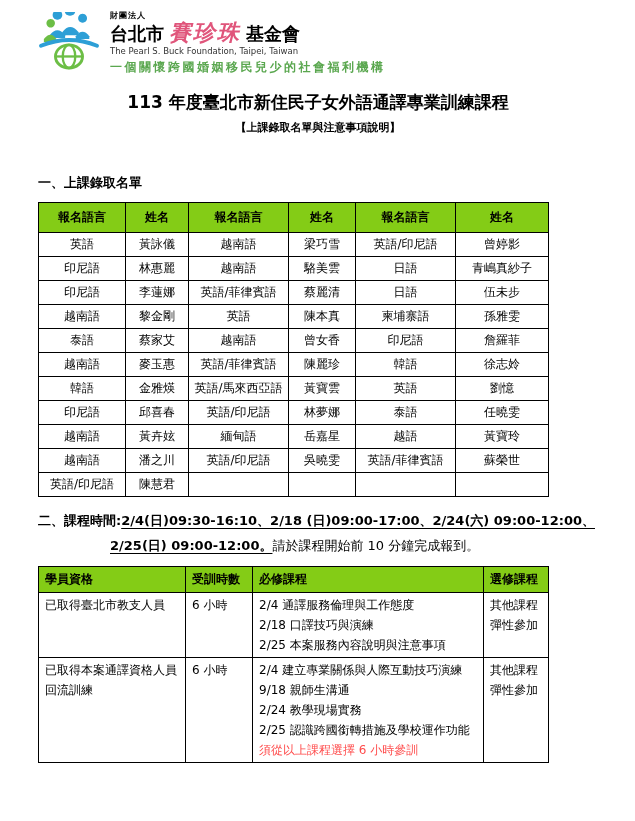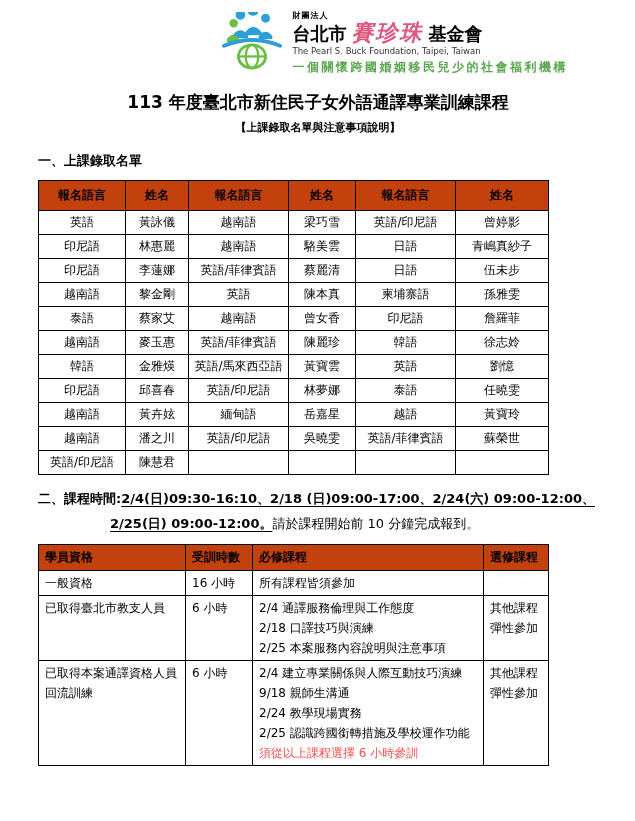--- a/index.html
+++ b/index.html
@@ -1,39 +1,39 @@
 <!DOCTYPE html>
 <html><head>
 <meta charset="utf-8">
 <style>
   html,body{margin:0;padding:0;background:#fff;}
   .page{width:635px;height:821px;background:#fff;overflow:hidden;position:relative;
         font-family:"DejaVu Sans","Liberation Sans",sans-serif;color:#000;}
   .content{padding:6px 0 0 38px;width:560px;}
 
   
-  .logo-row{display:flex;justify-content:flex-end;align-items:center;gap:10px;margin:4px 30px 0 0;}
+  .logo-row{display:flex;justify-content:flex-start;align-items:center;gap:10px;margin:4px 30px 0 0;}
   .logo-text{display:flex;flex-direction:column;}
   .org-small{font-size:8px;font-weight:bold;letter-spacing:1px;}
   .org-main{display:flex;align-items:baseline;gap:5px;font-size:18px;font-weight:bold;line-height:22px;}
   .org-script{font-family:"DejaVu Serif","Liberation Serif",serif;font-style:italic;
               font-size:22px;color:#e0557b;font-weight:bold;letter-spacing:2px;}
   .org-en{font-size:8.5px;color:#333;margin-top:1px;}
   .org-tagline{font-size:12px;color:#5aa74f;letter-spacing:2.5px;margin-top:3px;font-weight:bold;}
 
   
   .doc-title{margin-top:13px;text-align:center;font-size:17px;font-weight:bold;line-height:26px;}
   .doc-subtitle{text-align:center;font-size:11px;font-weight:bold;line-height:26px;}
 
-  .sec-heading{font-size:13px;font-weight:bold;margin-top:11px;}
+  .sec-heading{font-size:13px;font-weight:bold;margin-top:33px;}
 
   
   table{border-collapse:collapse;table-layout:fixed;margin-top:10px;}
   th,td{border:1px solid #000;font-size:12px;overflow:hidden;}
-  th{background:#c2410c;font-weight:bold;padding:6px 2px;}
+  th{background:#84cc16;font-weight:bold;padding:6px 2px;}
   .roster td{text-align:center;padding:3px 2px;height:16px;}
   .roster{width:510px;}
 
   .hours{width:510px;margin-top:8px;padding-left:8px;}
   .hours th{text-align:left;padding:4px 6px;}
   .hours td{text-align:left;vertical-align:top;padding:2px 6px;}
   .cell-line{line-height:20px;white-space:nowrap;}
   .red-note{color:#ff4b4b;}
 
   
@@ -212,32 +212,20 @@
           <tr id="hours-head">
             <th>學員資格</th>
             <th>受訓時數</th>
             <th>必修課程</th>
             <th>選修課程</th>
           </tr>
         </thead>
       <tbody id="hours-body">
           <tr>
             <td>
-              <div class="cell-line">一般資格</div>
-            </td>
-            <td>
-              <div class="cell-line">16 小時</div>
-            </td>
-            <td>
-              <div class="cell-line">所有課程皆須參加</div>
-            </td>
-            <td></td>
-          </tr>
-          <tr>
-            <td>
               <div class="cell-line">已取得臺北市教支人員</div>
             </td>
             <td>
               <div class="cell-line">6 小時</div>
             </td>
             <td>
               <div class="cell-line">2/4  通譯服務倫理與工作態度</div>
               <div class="cell-line">2/18 口譯技巧與演練</div>
               <div class="cell-line">2/25 本案服務內容說明與注意事項</div>
             </td>

